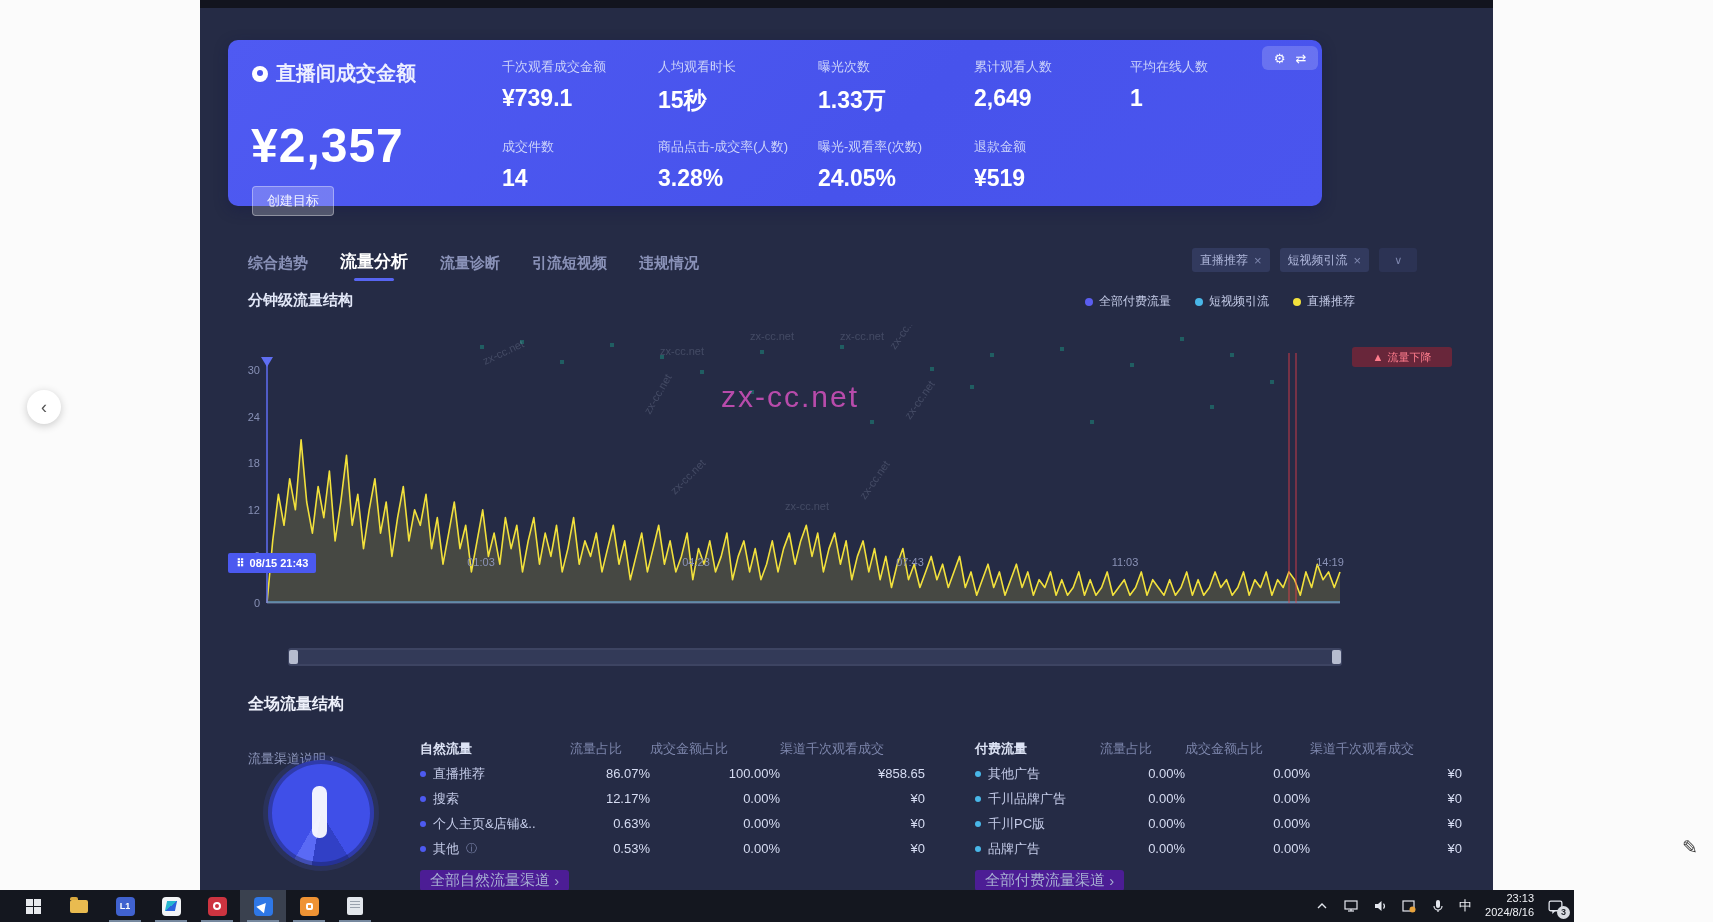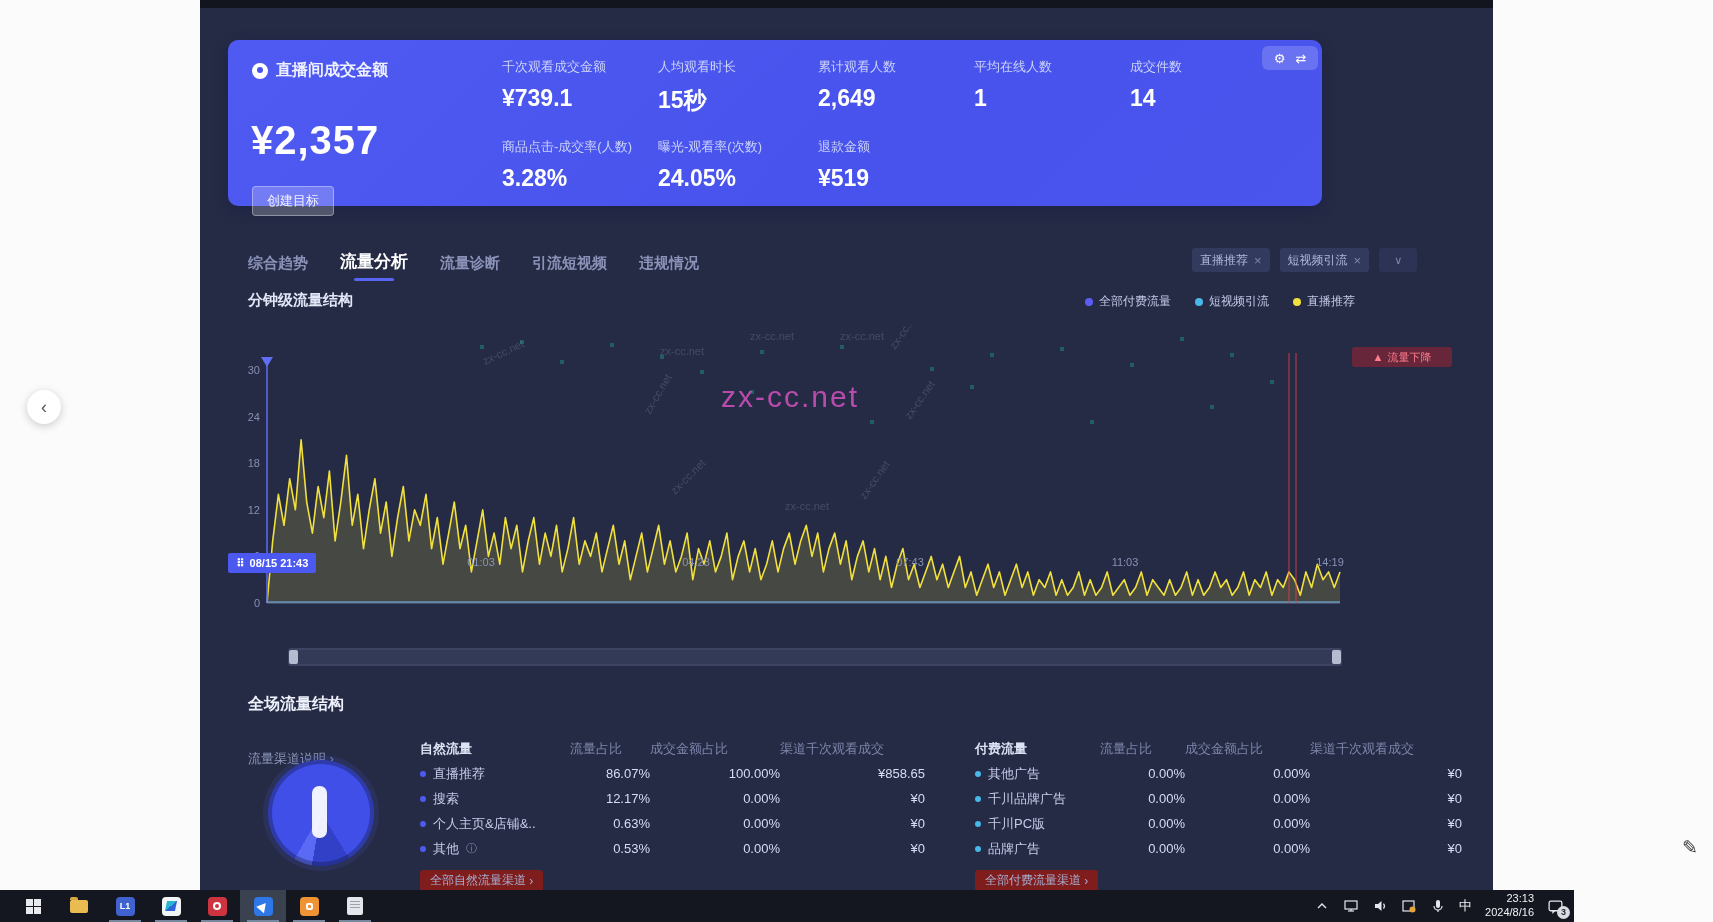--- a/index.html
+++ b/index.html
@@ -6,24 +6,24 @@
   body { font-family: "Liberation Sans", "DejaVu Sans", sans-serif; background:#e9e9e9; }
   #canvas { position: relative; width: 1713px; height: 922px; background:#fbfbfb; overflow: hidden; }
 
   .topstrip { position:absolute; left:200px; top:0; width:1293px; height:8px; background:#12141e; }
   .window   { position:absolute; left:200px; top:8px;  width:1293px; height:882px; background:#252b45; }
 
   
   .card { position:absolute; left:228px; top:40px; width:1094px; height:166px; border-radius:10px;
           background:linear-gradient(135deg,#4f5af2 0%,#4753ec 60%,#4a55ee 100%); box-shadow:0 4px 14px rgba(20,25,70,.45); }
   .card-title { position:absolute; left:24px; top:20px; display:flex; align-items:center; gap:8px;
-                color:#eef0ff; font-size:16px; font-weight:bold; }
+                color:#eef0ff; font-size:20px; font-weight:bold; }
   .pin { width:16px; height:16px; border-radius:50%; background:#fff; position:relative; display:inline-block; }
   .pin::after { content:''; position:absolute; left:5px; top:4px; width:6px; height:6px; border-radius:50%; background:#4753ec; }
-  .card-value { position:absolute; left:23px; top:78px; color:#ffffff; font-size:40px; font-weight:bold; letter-spacing:1px; }
+  .card-value { position:absolute; left:23px; top:78px; color:#ffffff; font-size:48px; font-weight:bold; letter-spacing:1px; }
   .goal-btn { position:absolute; left:24px; top:146px; padding:5px 14px; font-size:13px; color:#f0f2ff;
               background:rgba(255,255,255,.22); border:1px solid rgba(255,255,255,.35); border-radius:4px; cursor:pointer; }
   .metrics { position:absolute; left:274px; top:18px; display:grid; grid-template-columns:156px 160px 156px 156px 150px; row-gap:22px; }
   .metric .m-label { color:#ccd3fa; font-size:13px; margin-bottom:9px; white-space:nowrap; }
   .metric .m-value { color:#ffffff; font-size:23px; font-weight:bold; }
   .card-tools { position:absolute; right:4px; top:6px; width:56px; height:24px; background:rgba(255,255,255,.18);
                 border-radius:6px; display:flex; align-items:center; justify-content:center; gap:10px; color:#fff; font-size:13px; }
   .card-tools span { cursor:pointer; }
 
   
@@ -68,22 +68,22 @@
            box-shadow:inset 0 0 0 4px rgba(18,24,58,.35), 0 0 0 5px rgba(60,72,160,.25); }
   .donut .wm-pill { position:absolute; left:44px; top:26px; width:15px; height:52px; background:rgba(255,255,255,.92); border-radius:7px; }
 
   .tbl { position:absolute; display:grid; grid-auto-rows:25px; align-items:center; font-size:13px; }
   .tbl .hc0 { color:#dde3f5; font-weight:bold; }
   .tbl .hc  { color:#7d86ac; text-align:left; white-space:nowrap; }
   .tbl .rc0 { color:#c5cce9; display:flex; align-items:center; gap:7px; white-space:nowrap; overflow:hidden; }
   .tbl .rc  { color:#d6dcf2; text-align:right; }
   .row-dot { width:6px; height:6px; border-radius:50%; flex:0 0 auto; display:inline-block; }
   .info-i { color:#7d86ac; font-size:11px; cursor:pointer; }
-  .flink { position:absolute; top:870px; height:21px; padding:0 10px; background:#7f1d1d; border-radius:3px;
-           color:#a7afd2; font-size:12px; display:inline-flex; align-items:center; cursor:pointer; white-space:nowrap; }
+  .flink { position:absolute; top:870px; height:21px; padding:0 10px; background:#4c1d95; border-radius:3px;
+           color:#a7afd2; font-size:15px; display:inline-flex; align-items:center; cursor:pointer; white-space:nowrap; }
 
   
   .back-btn { position:absolute; left:27px; top:390px; width:34px; height:34px; border-radius:50%; background:#ffffff;
               box-shadow:0 2px 8px rgba(0,0,0,.2); display:flex; align-items:center; justify-content:center;
               color:#555; font-size:18px; cursor:pointer; }
   .pencil { position:absolute; left:1682px; top:836px; color:#3a3a3a; font-size:19px; cursor:pointer; }
 
   
   .taskbar { position:absolute; left:0; bottom:0; width:1574px; height:32px; background:#14171f;
              display:flex; align-items:center; }
@@ -133,20 +133,24 @@
     <div class="card-value">¥2,357</div>
     <div class="goal-btn">创建目标</div>
     <div class="metrics" id="metrics-grid">
         <div class="metric">
           <div class="m-label">千次观看成交金额</div>
           <div class="m-value">¥739.1</div>
         </div>
         <div class="metric">
           <div class="m-label">人均观看时长</div>
           <div class="m-value">15秒</div>
+        </div>
+        <div class="metric">
+          <div class="m-label">曝光次数</div>
+          <div class="m-value">1.33万</div>
         </div>
         <div class="metric">
           <div class="m-label">累计观看人数</div>
           <div class="m-value">2,649</div>
         </div>
         <div class="metric">
           <div class="m-label">平均在线人数</div>
           <div class="m-value">1</div>
         </div>
         <div class="metric">

